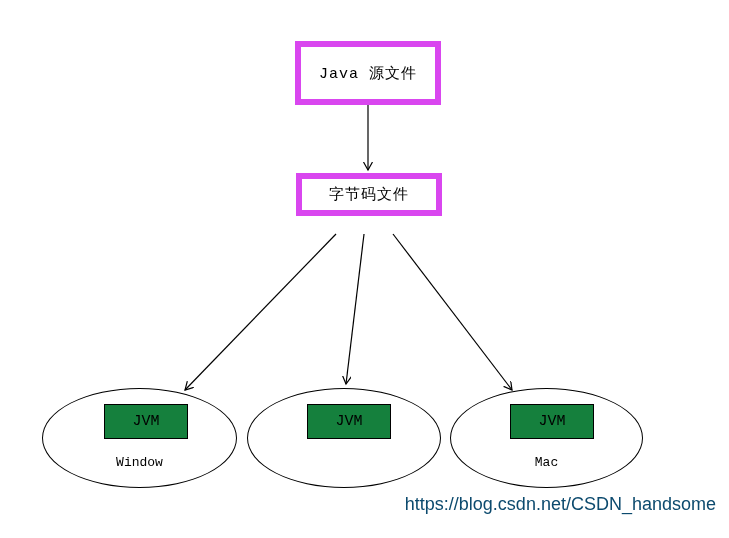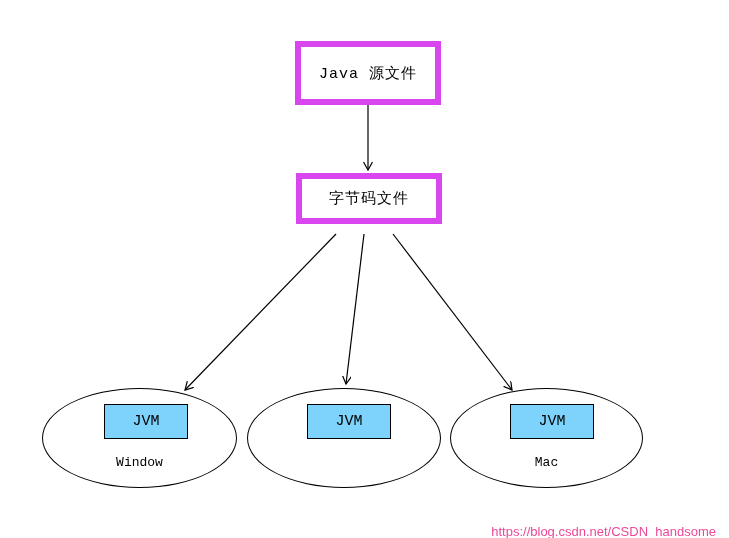--- a/index.html
+++ b/index.html
@@ -38,39 +38,39 @@
     top: 41px;
     width: 146px;
     height: 64px;
     font-size: 15px;
     letter-spacing: 1px;
   }
   .box-bytecode {
     left: 296px;
     top: 173px;
     width: 146px;
-    height: 51px;
+    height: 43px;
     font-size: 15px;
     letter-spacing: 1px;
     align-items: center;
   }
   .platform-ellipse {
     position: absolute;
     border: 1px solid #000000;
     border-radius: 50%;
     background: #ffffff;
     box-sizing: border-box;
   }
   .ellipse-window { left: 42px;  top: 388px; width: 195px; height: 100px; }
   .ellipse-linux  { left: 247px; top: 388px; width: 194px; height: 100px; }
   .ellipse-mac    { left: 450px; top: 388px; width: 193px; height: 100px; }
   .jvm-box {
     position: absolute;
     border: 1px solid #000000;
-    background: #7dd3fc;
+    background: #15803d;
     box-sizing: border-box;
     width: 84px;
     height: 35px;
     display: flex;
     align-items: center;
     justify-content: center;
     font-size: 15px;
   }
   .jvm-window { left: 104px; top: 404px; }
   .jvm-linux  { left: 307px; top: 404px; }
@@ -81,24 +81,24 @@
     font-size: 13px;
     height: 22px;
     line-height: 22px;
   }
   .os-window { left: 42px;  top: 452px; width: 195px; }
   .os-linux  { left: 247px; top: 452px; width: 194px; }
   .os-mac    { left: 450px; top: 452px; width: 193px; }
   .watermark {
     position: absolute;
     right: 13px;
-    top: 524px;
+    top: 494px;
     font-family: "Liberation Sans", "DejaVu Sans", sans-serif;
-    font-size: 13px;
-    color: #ec4899;
+    font-size: 18px;
+    color: #0c4a6e;
     white-space: nowrap;
   }
 </style>
 </head>
 <body>
 
 <div class="canvas">
 
   <svg class="arrow-layer" width="729" height="538" viewBox="0 0 729 538" xmlns="http://www.w3.org/2000/svg">
     <defs>

